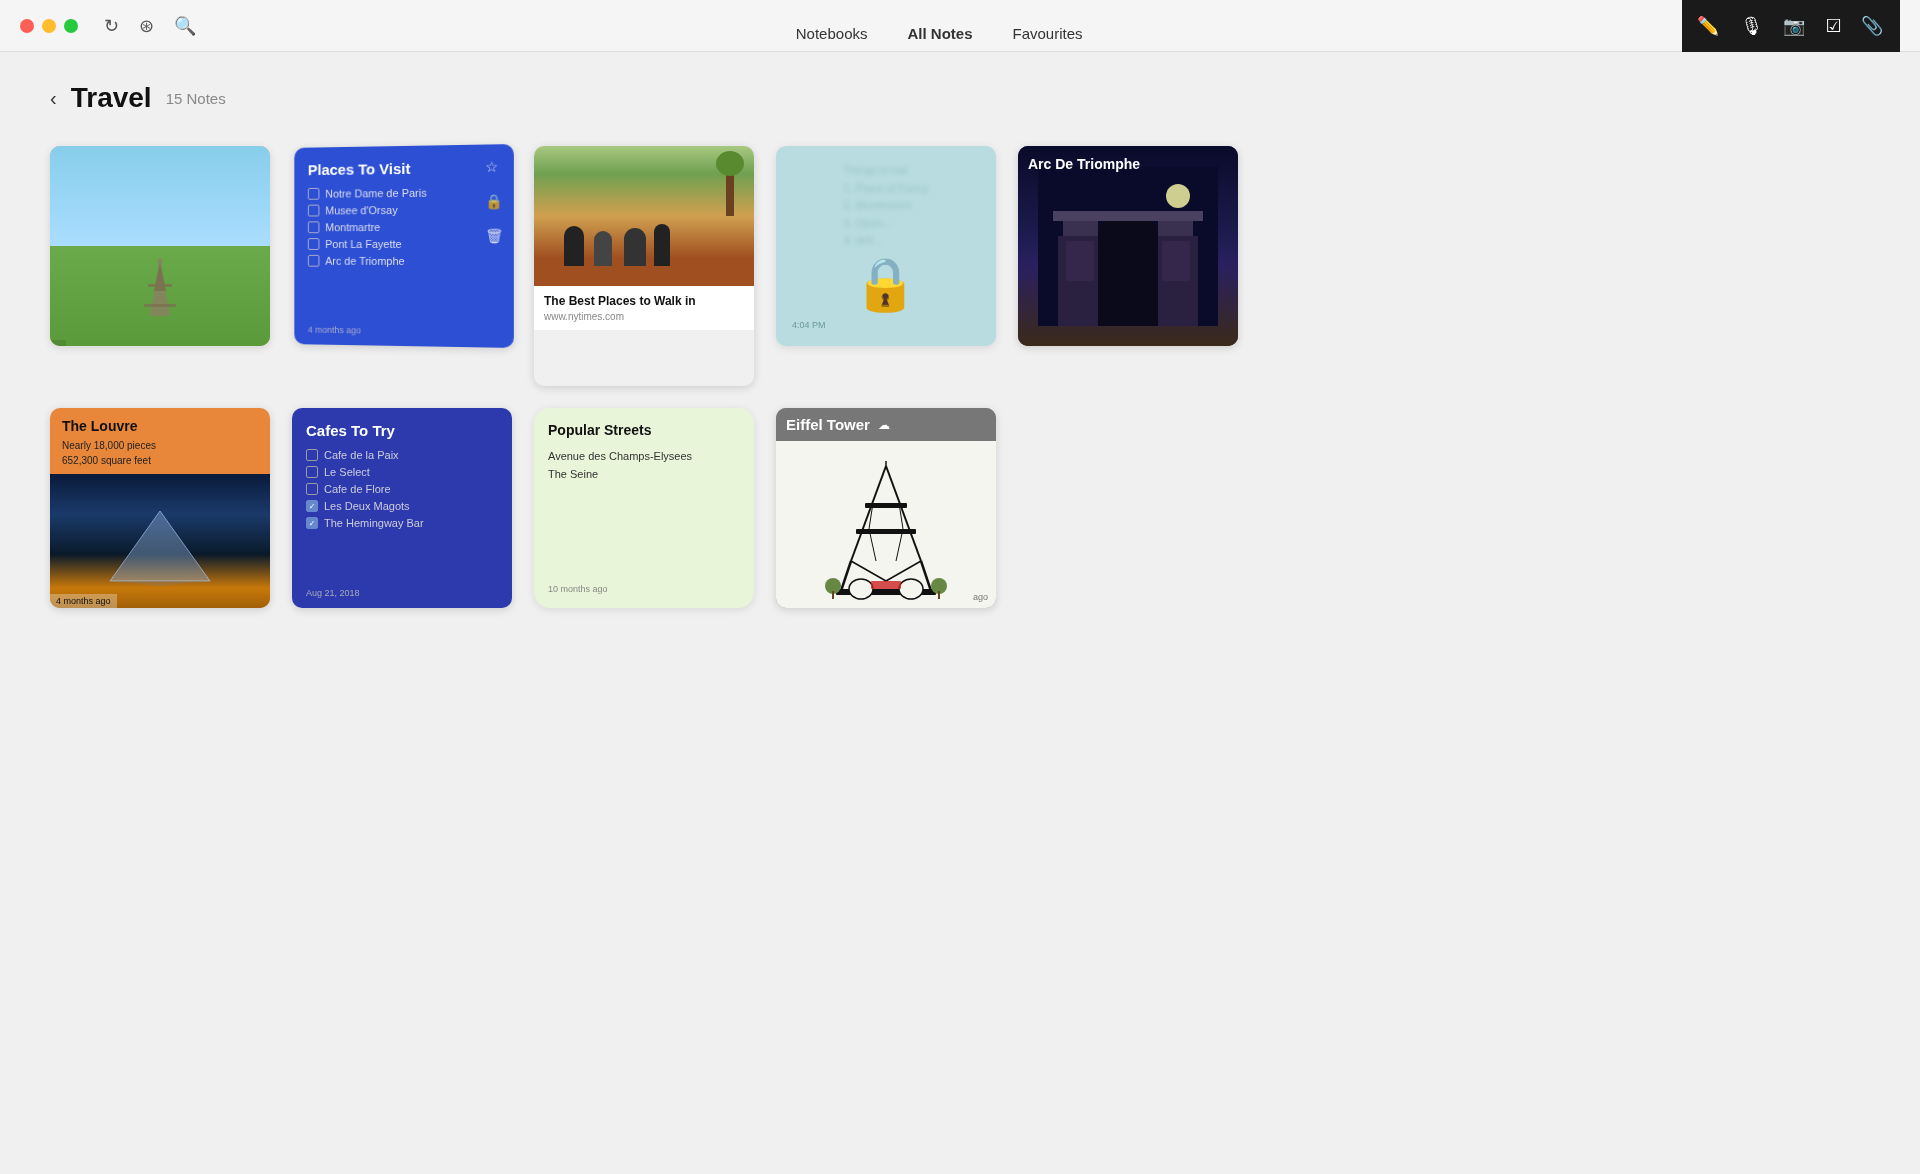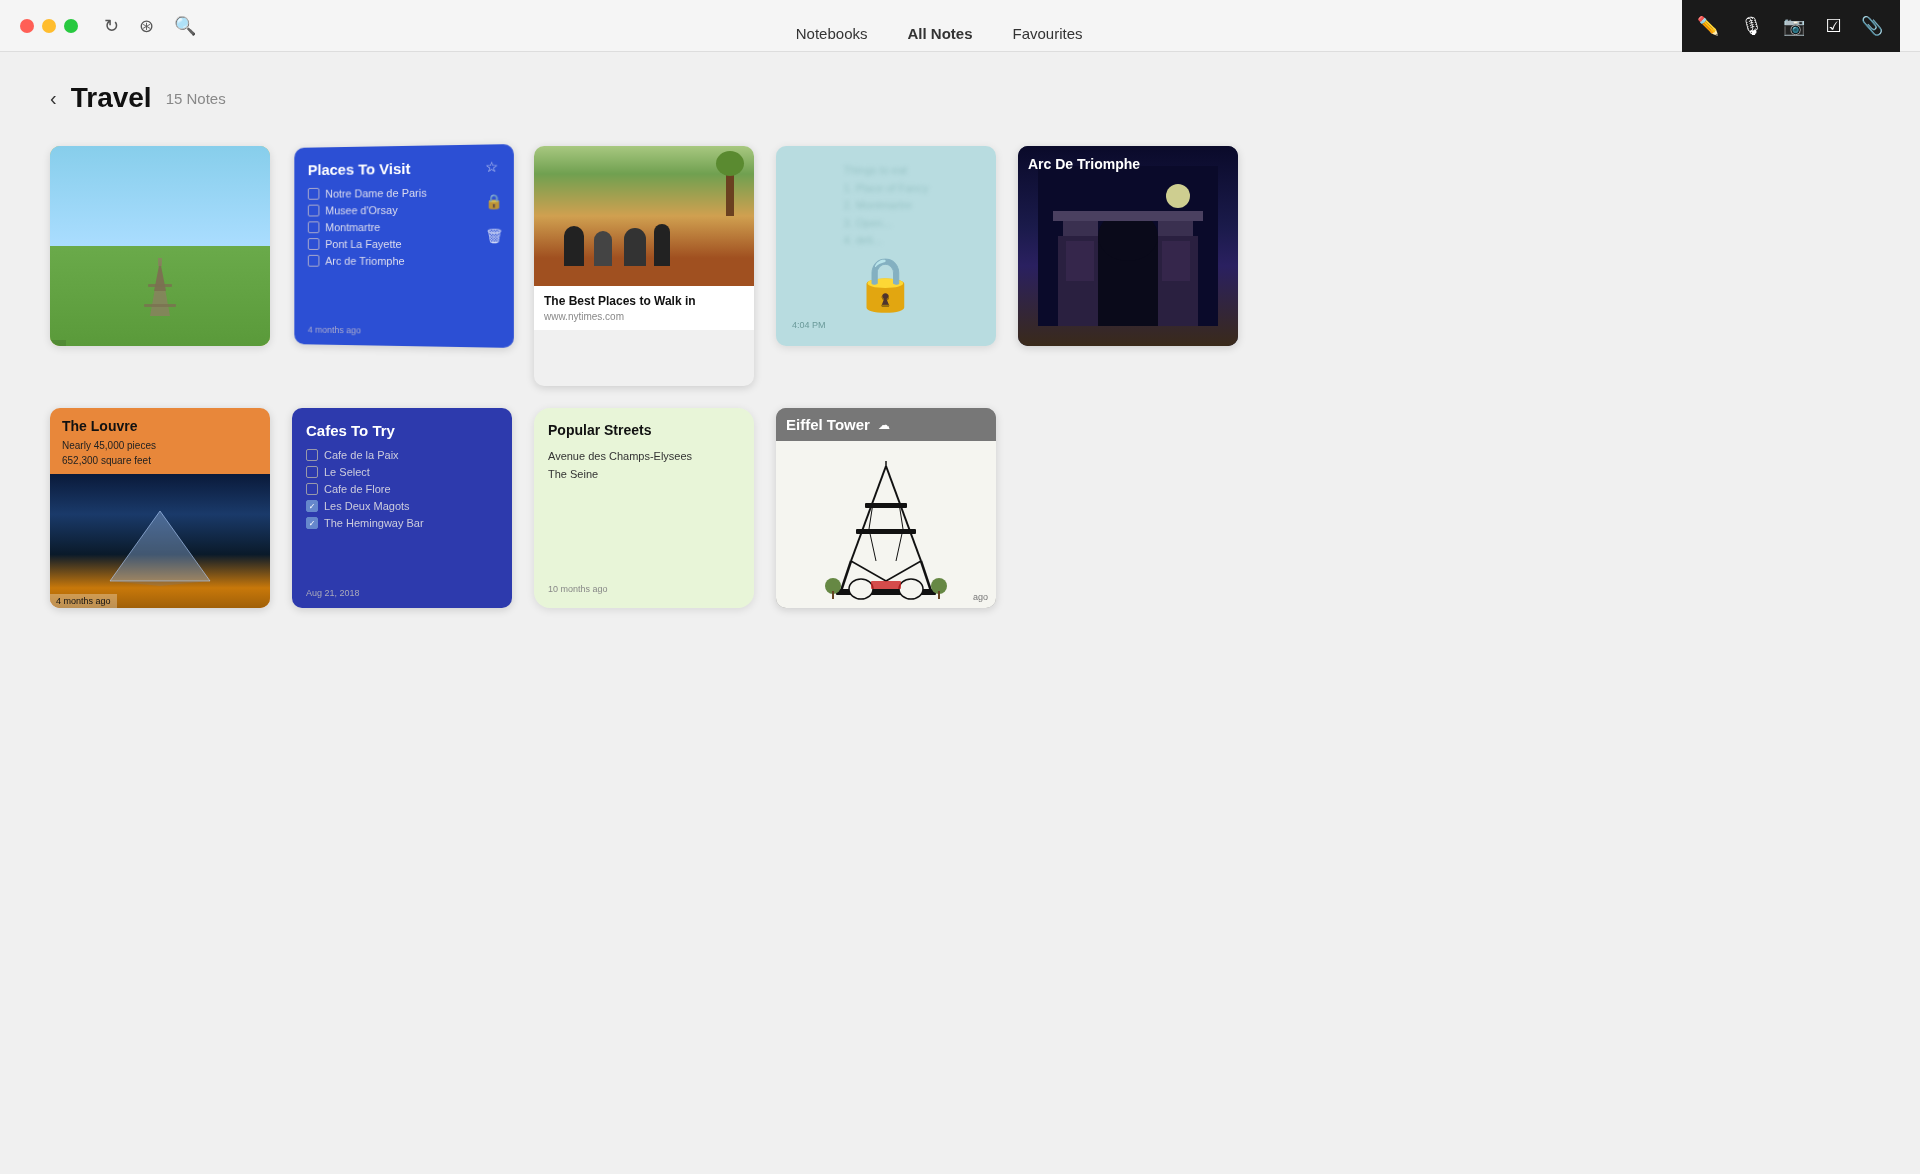--- a/index.html
+++ b/index.html
@@ -682,21 +682,21 @@
     </div>
 
   </div>
 
   <div class="notes-row">
 
     <div class="note-card card-louvre">
       <div class="card-text-area">
         <div class="card-title">The Louvre</div>
         <div class="card-body">
-          <span>Nearly 45,000 pieces</span><br>
+          <span>Nearly 18,000 pieces</span><br>
           <span>652,300 square feet</span>
         </div>
       </div>
       <div class="card-image" style="flex:1;position:relative;">
 
         <div style="width:100%;height:100%;background:linear-gradient(to bottom, #0a1a3a 0%, #1a3a6a 30%, #0a1a2a 60%, #c8780a 85%, #a06008 100%);">
 
           <svg width="100%" height="100%" viewBox="0 0 220 120" style="position:absolute;bottom:0;">
             <polygon points="110,30 60,100 160,100" fill="rgba(150,180,220,0.4)" stroke="rgba(180,210,255,0.6)" stroke-width="1"></polygon>
 

